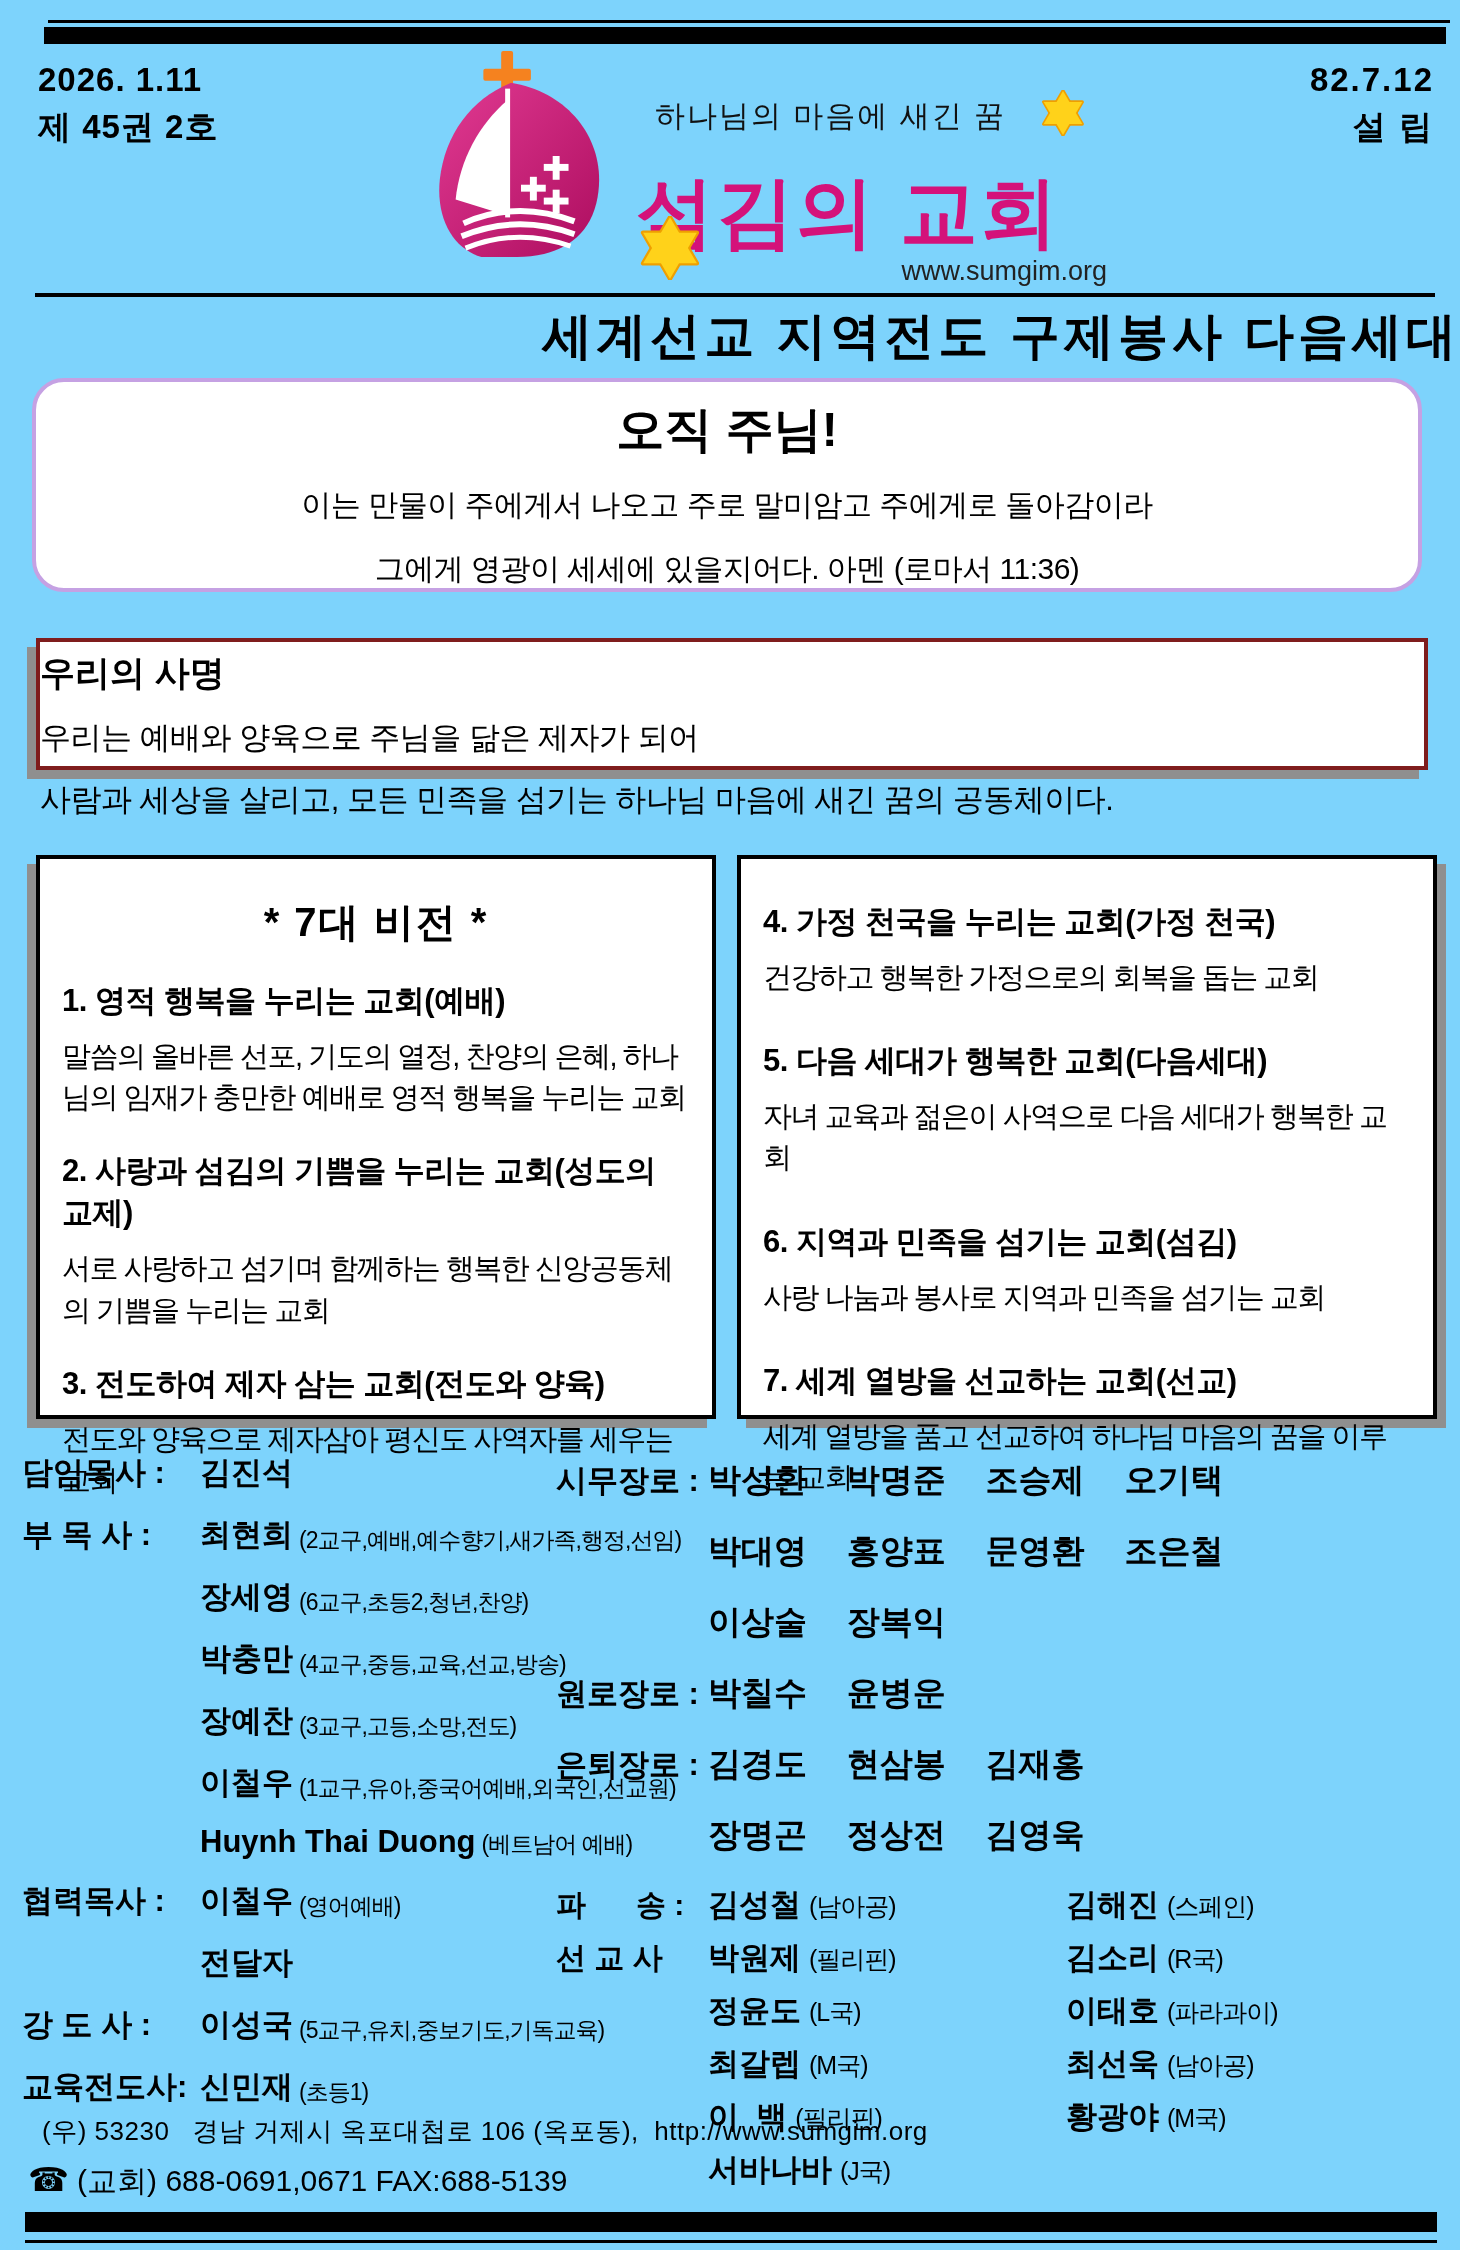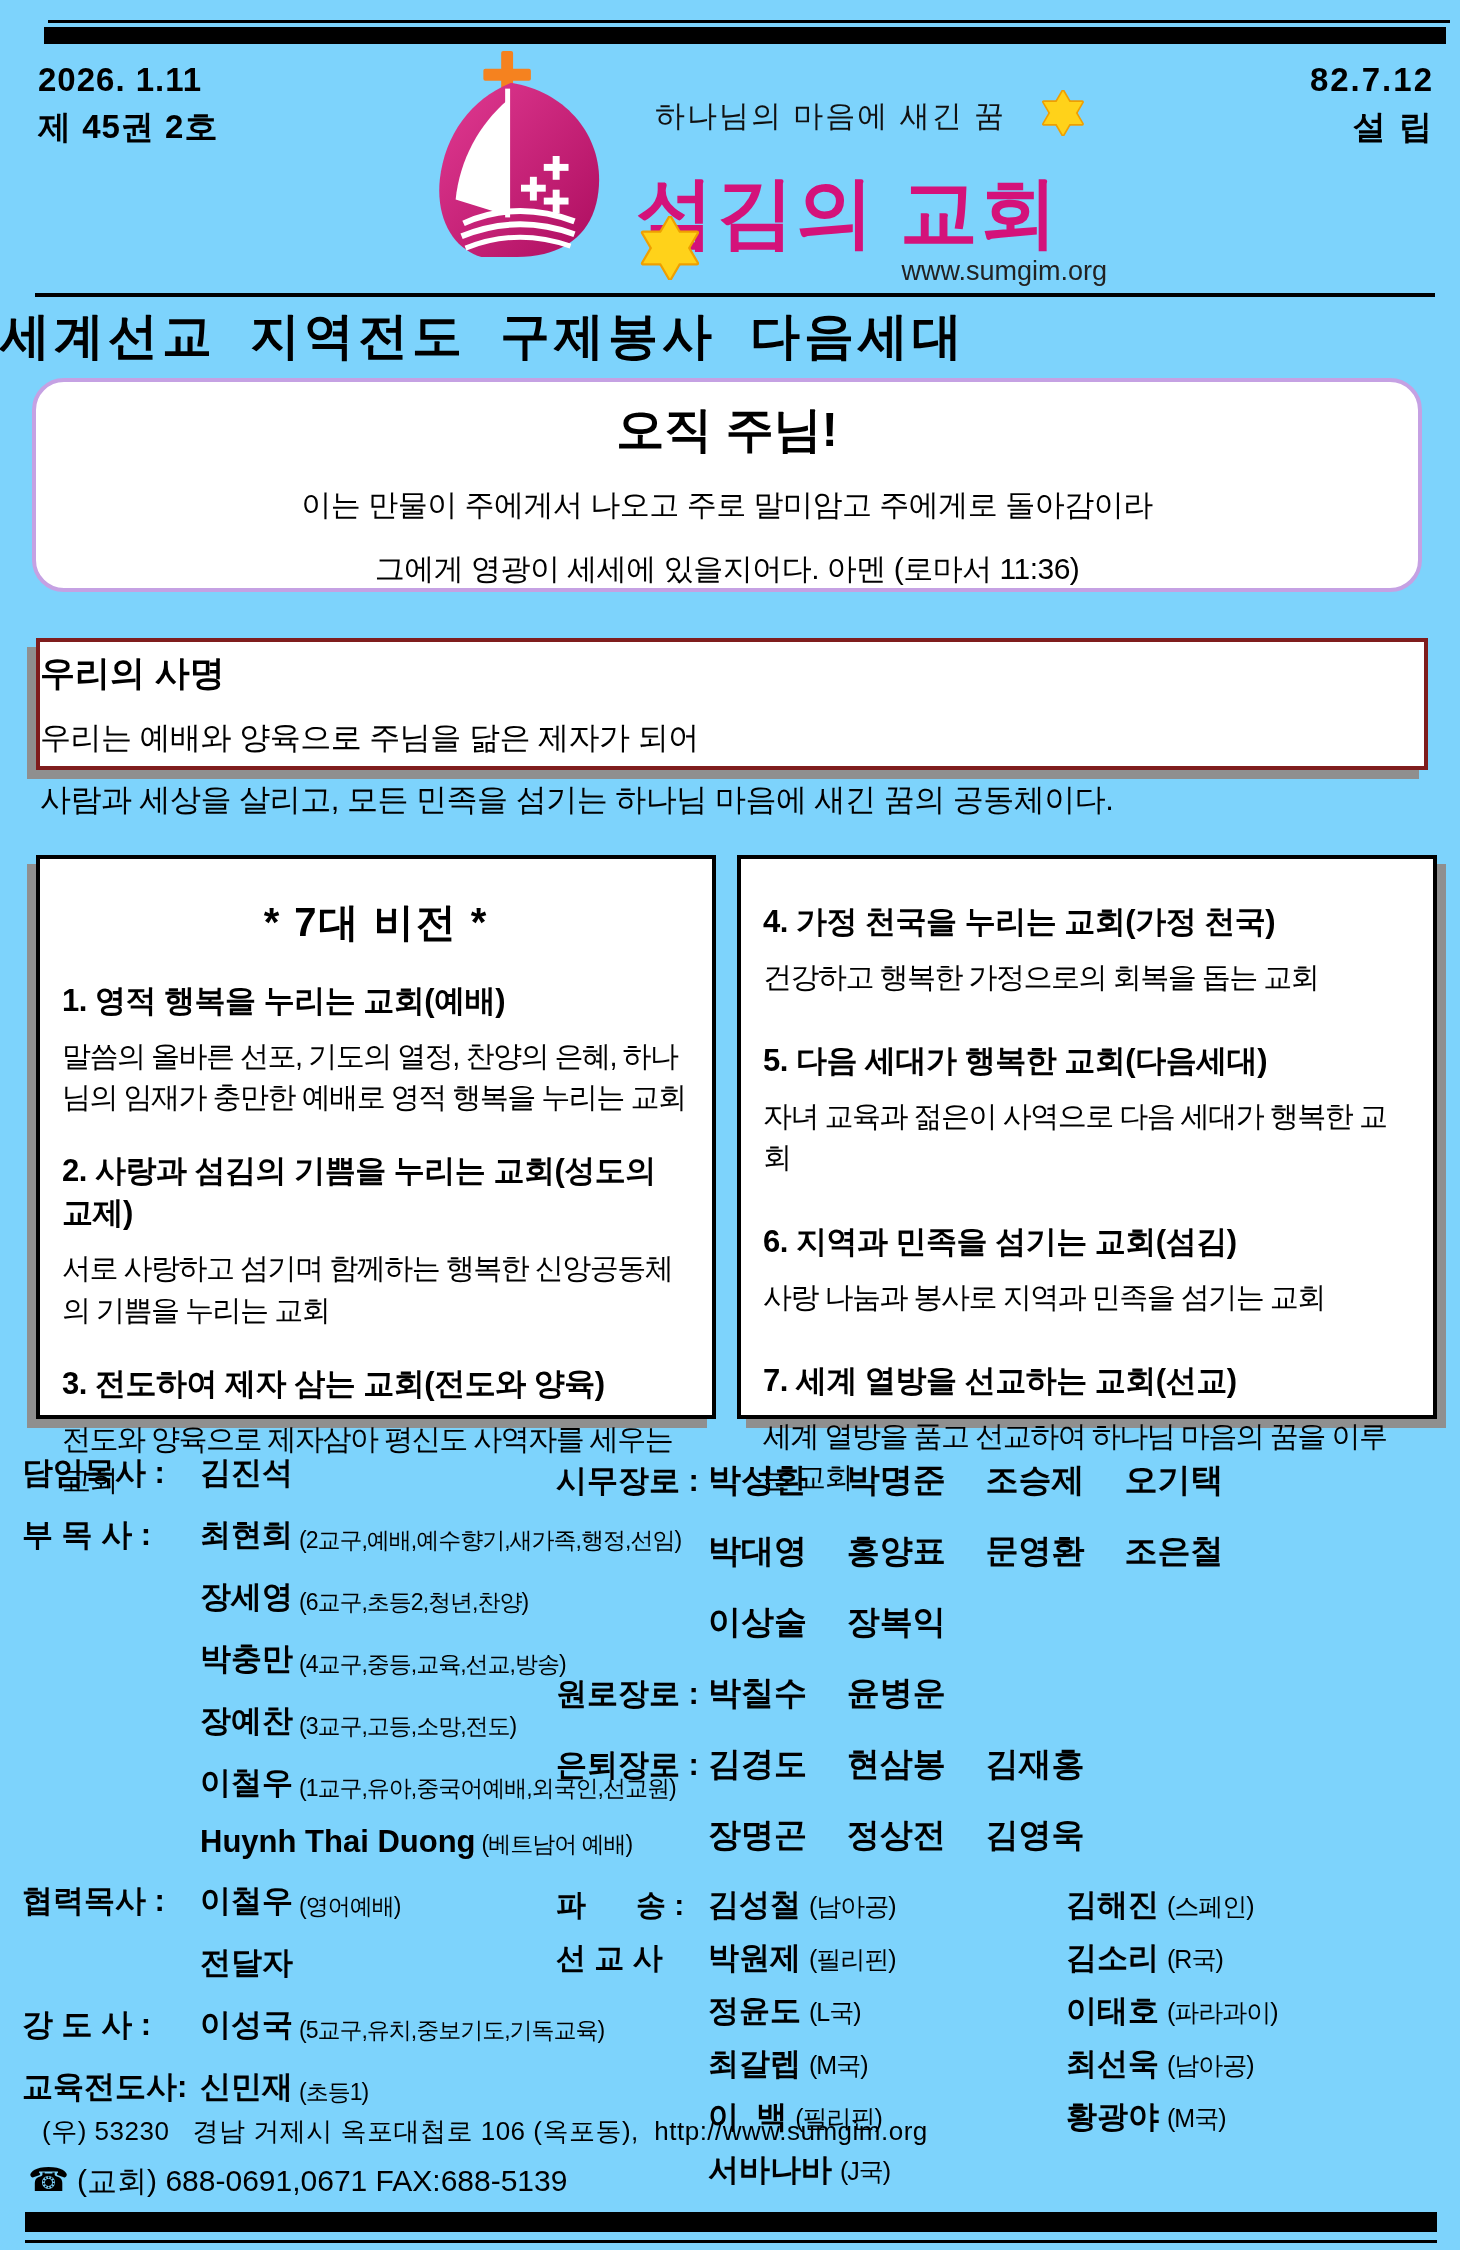--- a/index.html
+++ b/index.html
@@ -15,22 +15,22 @@
   .hdr-left{position:absolute;left:38px;top:56px;font-size:33px;font-weight:bold;line-height:47px;letter-spacing:1px;}
   .hdr-right{position:absolute;right:26px;top:56px;text-align:right;font-size:33px;font-weight:bold;line-height:47px;letter-spacing:2px;}
 
   .logo-sail{position:absolute;left:416px;top:48px;width:208px;height:215px;}
   .logo-tagline{position:absolute;left:655px;top:96px;font-size:30px;letter-spacing:2px;color:#111;white-space:pre;}
   .logo-name{position:absolute;left:636px;top:142px;font-size:78px;font-weight:bold;color:#d4127a;letter-spacing:2px;white-space:pre;margin-top:19px;}
   .logo-web{position:absolute;left:835px;top:256px;width:272px;text-align:right;font-size:27px;color:#222;}
   .star-big{position:absolute;left:638px;top:216px;width:64px;height:64px;}
   .star-small{position:absolute;left:1040px;top:90px;width:46px;height:46px;}
 
-  .banner-title{position:absolute;top:303px;left:0;width:100%;text-align:left;
-                font-size:50px;font-weight:bold;letter-spacing:4px;font-family:Liberation Mono, monospace;}
+  .banner-title{position:absolute;top:303px;left:0;width:100%;text-align:right;
+                font-size:50px;font-weight:bold;letter-spacing:4px;}
 
   .verse-box{position:absolute;left:32px;top:378px;width:1390px;height:214px;box-sizing:border-box;
              border:4px solid #c5a1e3;border-radius:32px;text-align:center;background:#fff;}
   .verse-title{margin-top:16px;font-size:48px;font-weight:bold;}
   .verse-line{margin-top:23px;font-size:30px;letter-spacing:-0.5px;}
 
   .mission-box{position:absolute;left:36px;top:638px;width:1392px;height:132px;box-sizing:border-box;
                border:4px solid #7f1d1d;box-shadow:-9px 9px 0 #8f8f8f;text-align:left;background:#fff;}
   .mission-title{margin-top:8px;font-size:35px;font-weight:bold;}
   .mission-line{margin-top:20px;font-size:31px;letter-spacing:-0.5px;}

